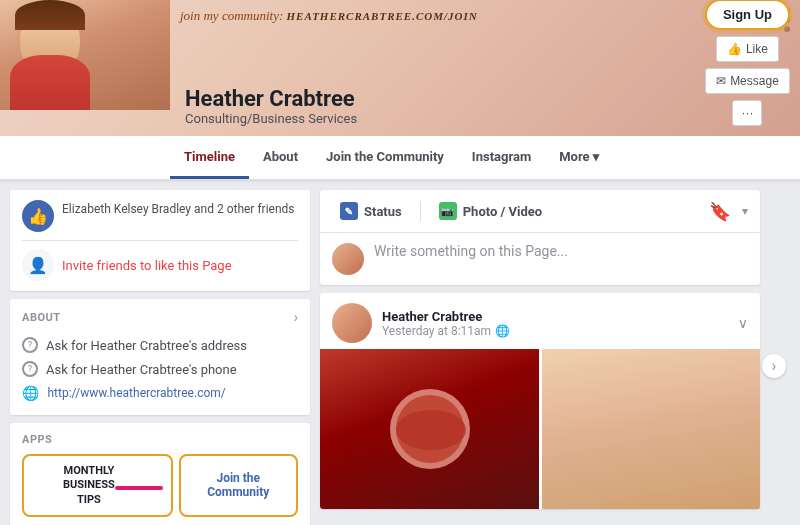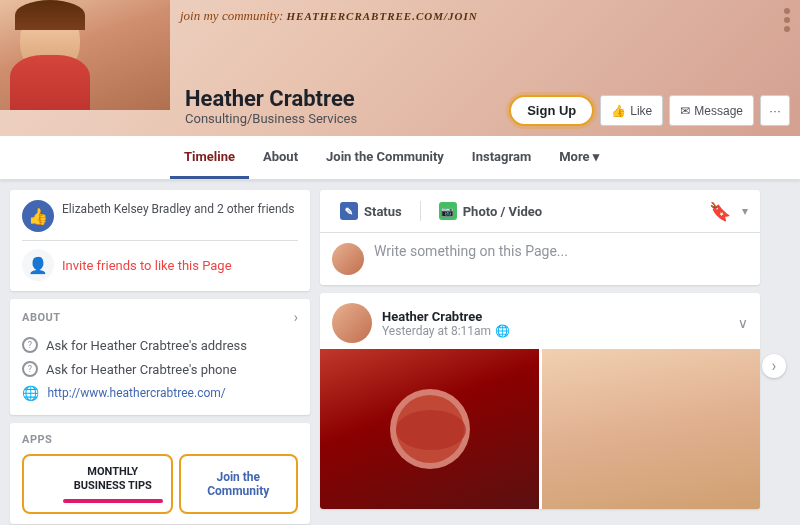--- a/index.html
+++ b/index.html
@@ -54,21 +54,23 @@
     .profile-category {
       font-size: 13px;
       color: #4b4f56;
     }
 
     .header-actions {
       position: absolute;
       bottom: 10px;
       right: 10px;
       display: flex;
+      align-items: center;
       gap: 6px;
+      flex-direction: column;
     }
 
     .btn-signup {
       background: white;
       border: 2px solid #e8a020;
       border-radius: 20px;
       padding: 6px 16px;
       font-size: 13px;
       font-weight: bold;
       cursor: pointer;
@@ -296,21 +298,21 @@
       border-radius: 8px;
       padding: 8px;
       display: flex;
       align-items: center;
       justify-content: center;
       min-height: 60px;
       cursor: pointer;
     }
 
     .app-tile-monthly {
-      flex-direction: column;
+      flex-direction: row;
       text-align: center;
       font-size: 11px;
       font-weight: bold;
       color: #1d2129;
       line-height: 1.3;
       padding-left: 39px;
     }
 
     .app-tile-monthly .stripe {
       width: 100%;

